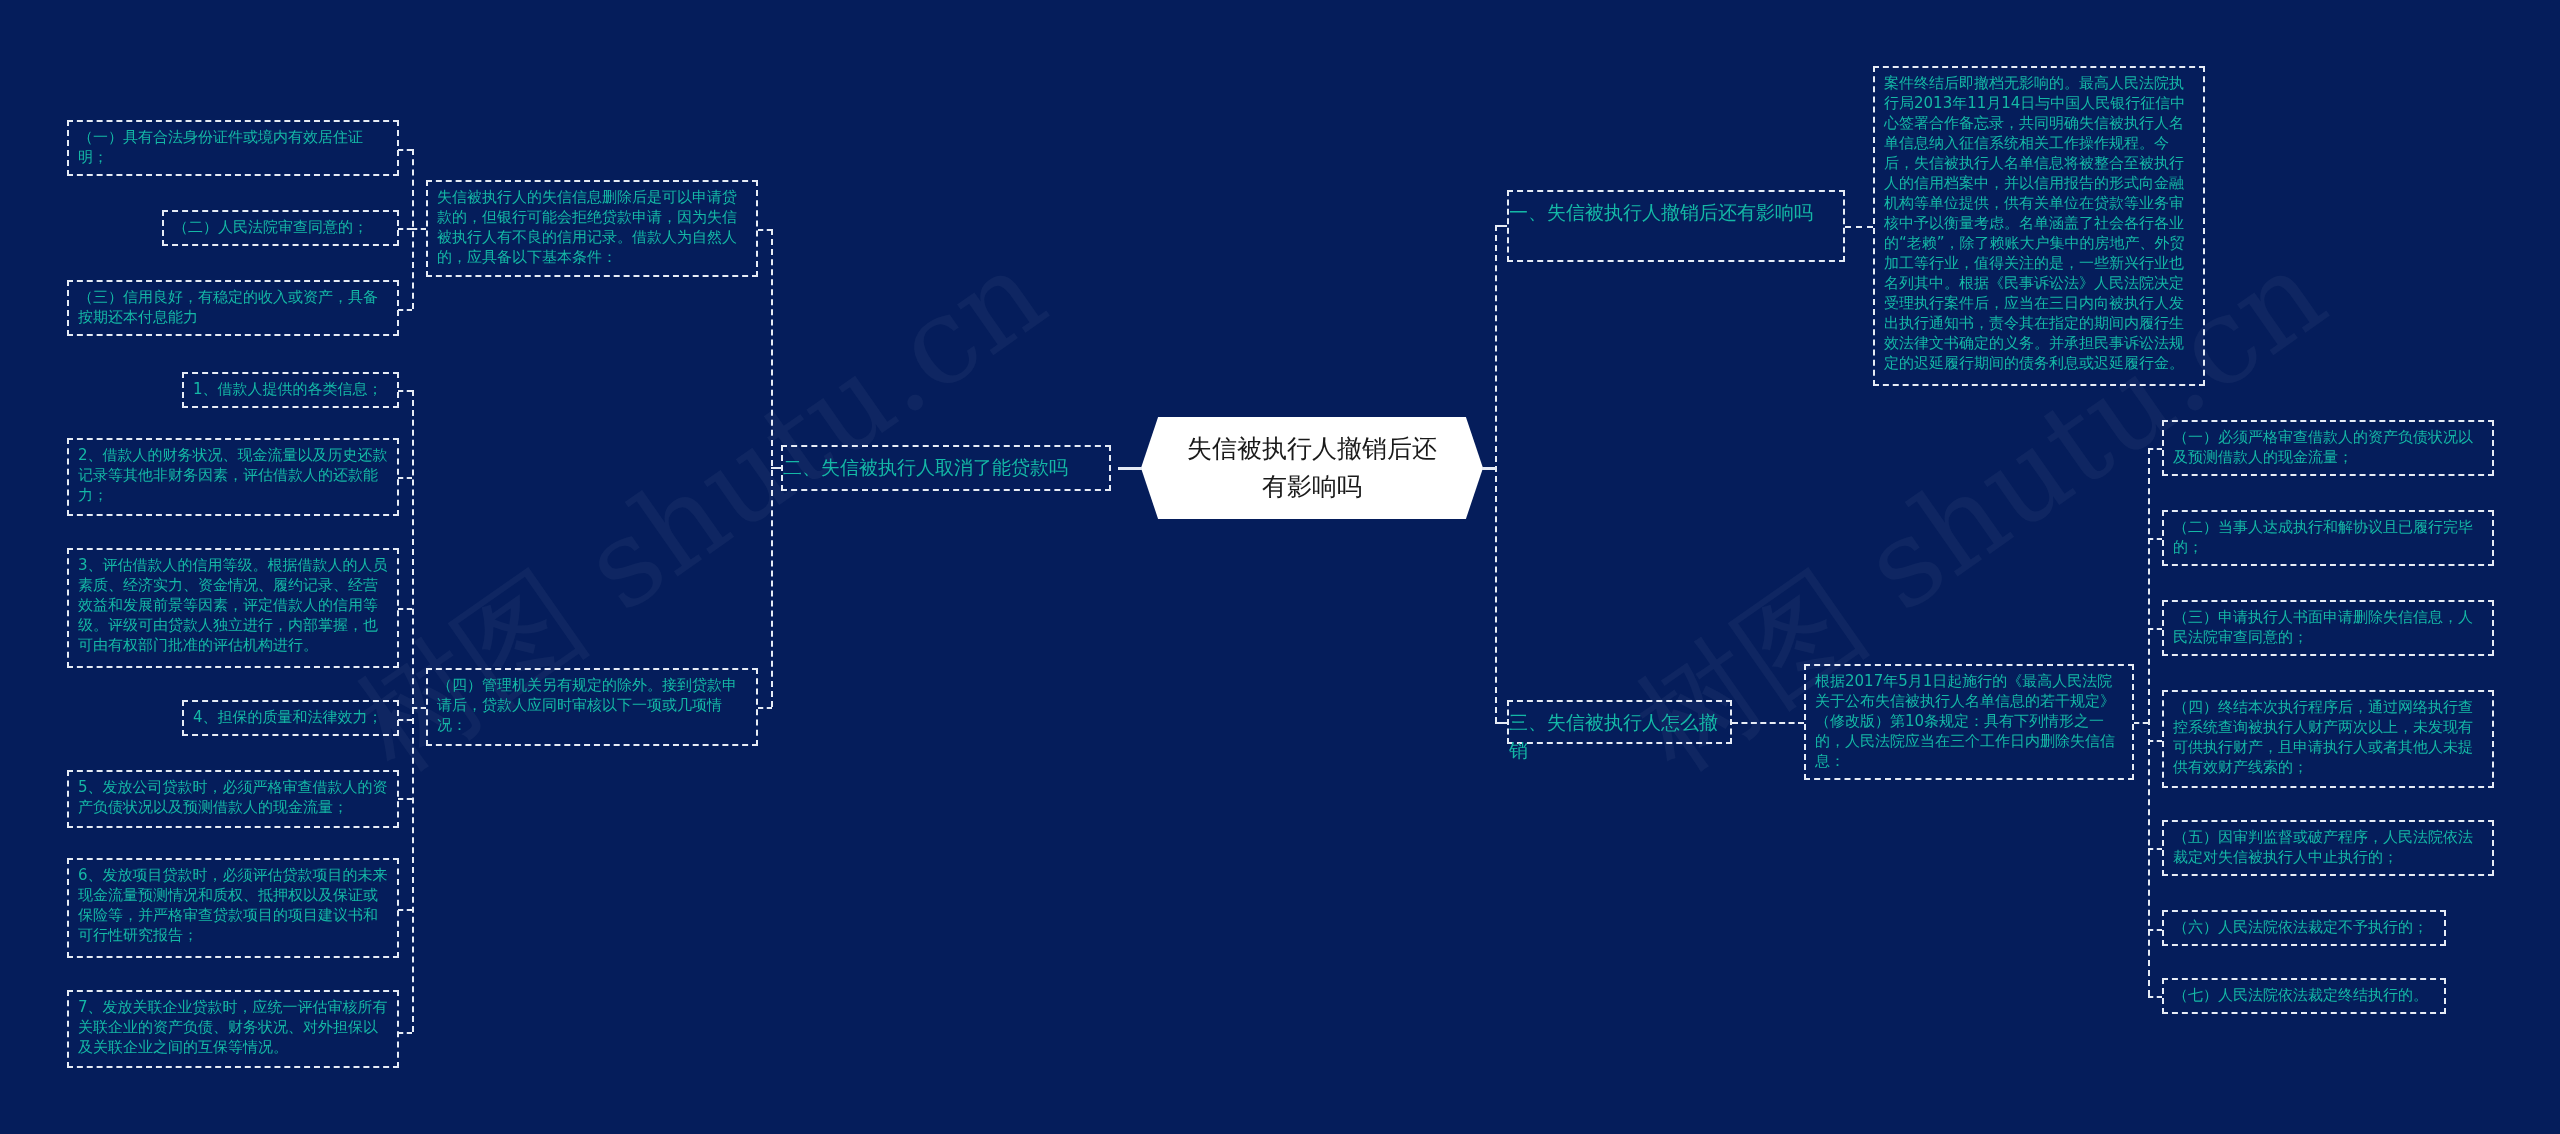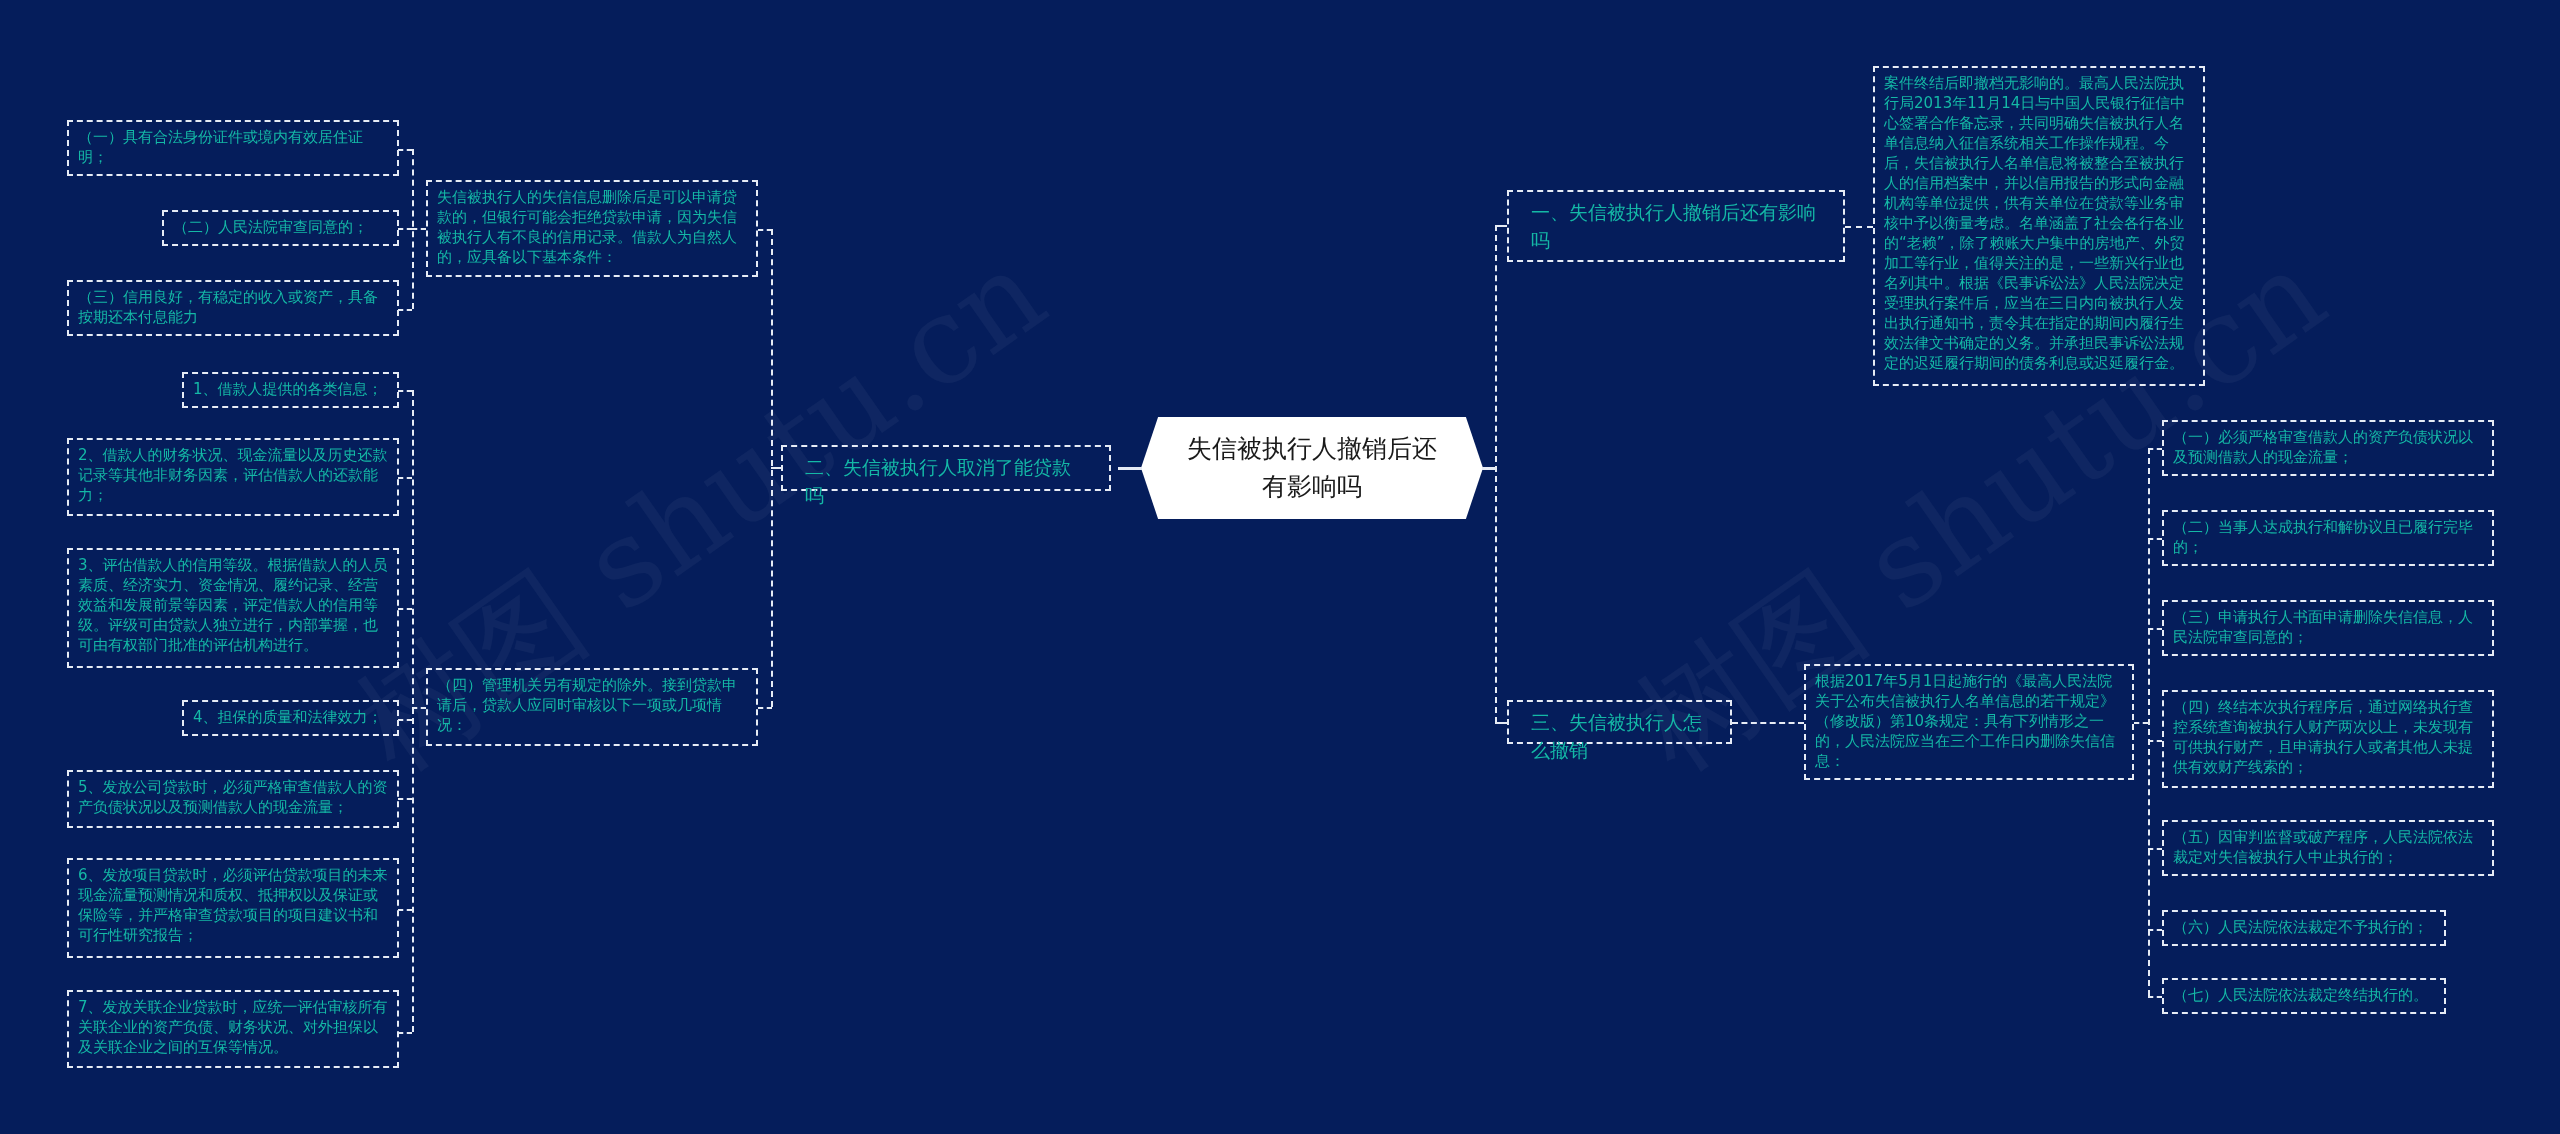--- a/index.html
+++ b/index.html
@@ -14,21 +14,21 @@
   .node {
     position: absolute;
     box-sizing: border-box;
     border: 2px dashed #e6ebf5;
     color: #14b8a6;
     font-size: 15px;
     line-height: 20px;
     padding: 5px 9px;
     word-break: break-all;
   }
-  .node.l1 { font-size: 19px; line-height: 28px; padding: 6px 22px; }
+  .node.l1 { font-size: 19px; line-height: 28px; padding: 6px 0; }
   .root {
     position: absolute;
     left: 1141px; top: 417px; width: 342px; height: 102px;
     background: #ffffff;
     color: #1a1a1a;
     clip-path: polygon(5% 0, 95% 0, 100% 50%, 95% 100%, 5% 100%, 0 50%);
     display: flex; align-items: center; justify-content: center; text-align: center;
     font-size: 25px; line-height: 38px; padding: 0 40px; box-sizing: border-box;
   }
   .vline { position: absolute; width: 0; border-left: 2px dashed #e6ebf5; }

